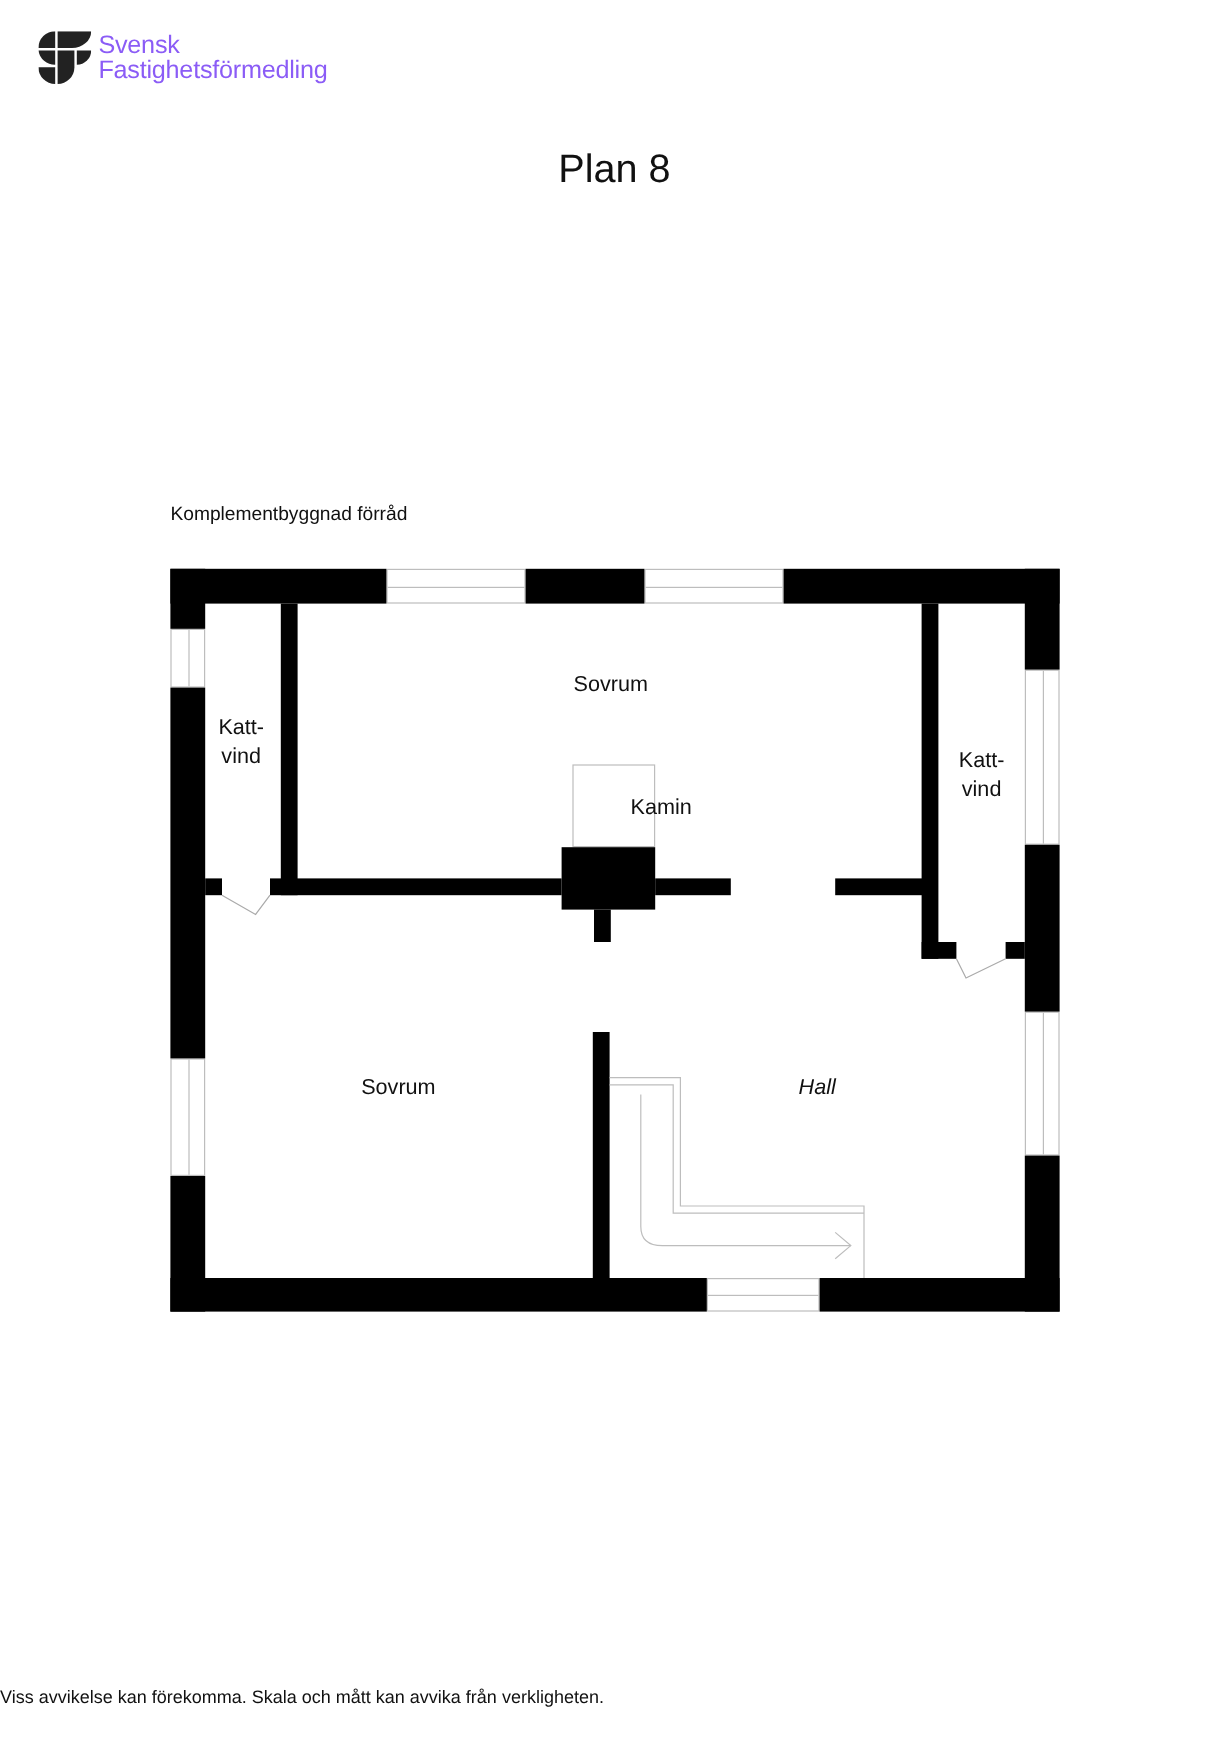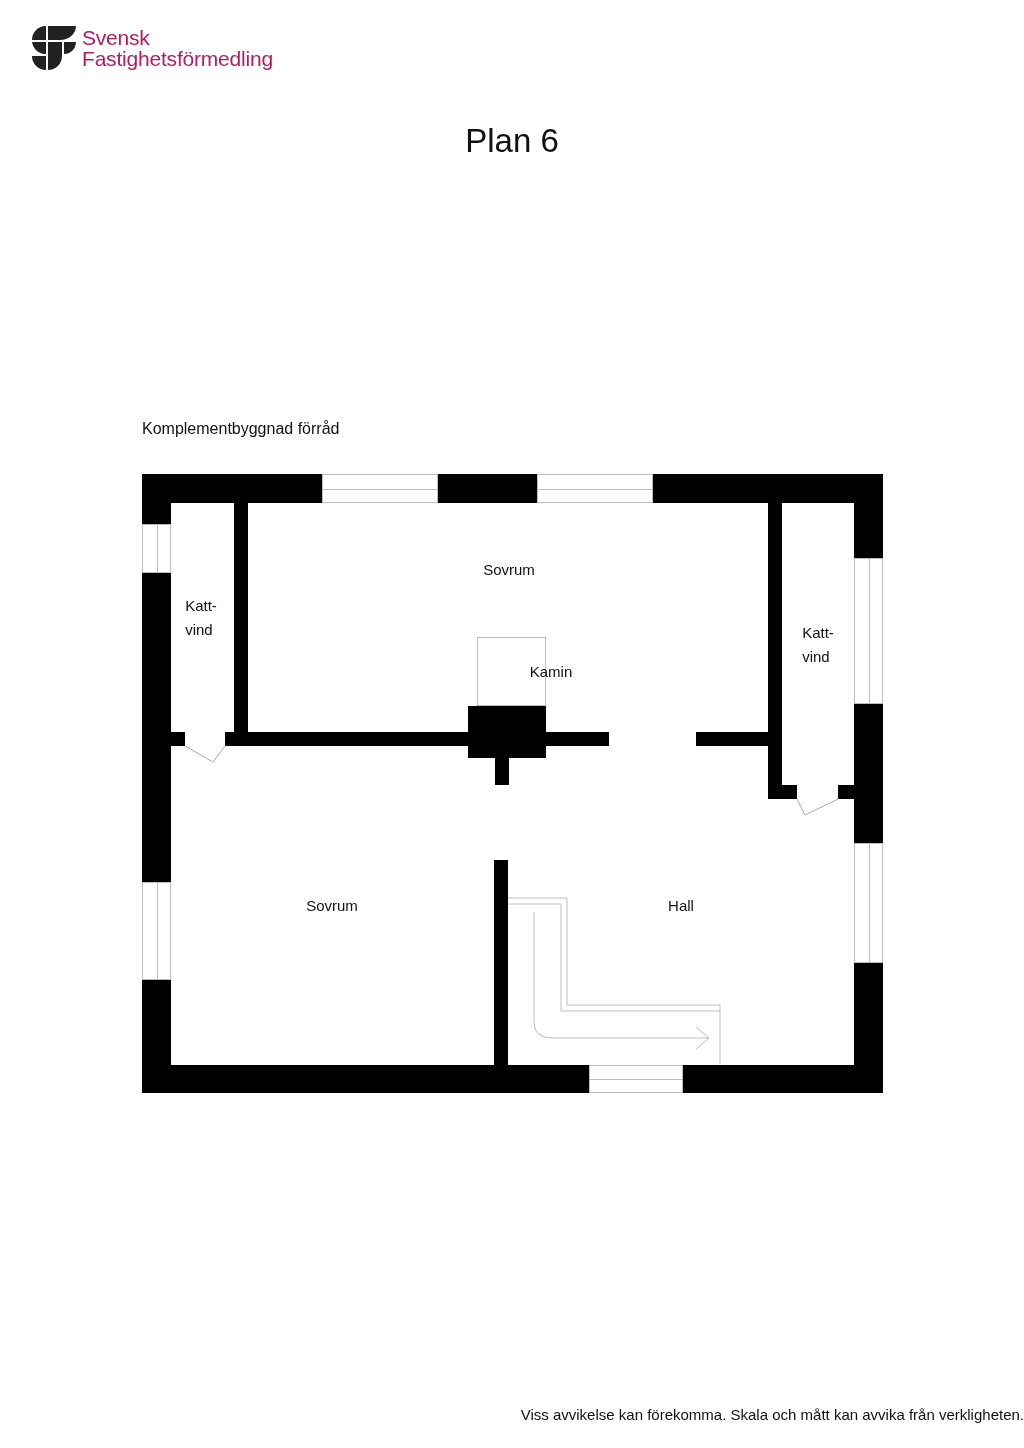--- a/index.html
+++ b/index.html
@@ -1,30 +1,30 @@
 <!DOCTYPE html>
 <html><head>
 <meta charset="utf-8">
 <style>
   html, body { margin: 0; padding: 0; background: #ffffff; }
   body { width: 1024px; height: 1448px; position: relative; overflow: hidden;
          font-family: "Liberation Sans", "DejaVu Sans", sans-serif; color: #111; }
   .logo { position: absolute; left: 32px; top: 26px; display: flex; align-items: center; }
   .logo-mark { width: 44px; height: 44px; position: relative; }
-  .logo-text { margin-left: 6px; line-height: 21px; font-size: 21px; color: #be185d; letter-spacing: -0.2px; }
+  .logo-text { margin-left: 6px; line-height: 21px; font-size: 21px; color: #8b5cf6; letter-spacing: -0.2px; }
   .title { position: absolute; left: 0; width: 1024px; top: 122px; text-align: center; font-size: 33px; color: #111; }
   .subtitle { position: absolute; left: 142px; top: 420px; font-size: 16px; color: #111; }
   .plan { position: absolute; left: 0; top: 0; width: 1024px; height: 1448px; }
   .wall { position: absolute; background: #000; }
   .win { position: absolute; background: #fff; box-sizing: border-box; border: 1px solid #bdbdbd; }
   .win.h::after { content: ""; position: absolute; left: 0; right: 0; top: 50%; border-top: 1px solid #bdbdbd; }
   .win.v::after { content: ""; position: absolute; top: 0; bottom: 0; left: 50%; border-left: 1px solid #bdbdbd; }
-  .room-label { position: absolute; font-size: 15px; color: #111; text-align: left; line-height: 24px; transform: translate(-50%, -50%); white-space: nowrap; }
+  .room-label { position: absolute; font-size: 18px; color: #111; text-align: center; line-height: 24px; transform: translate(-50%, -50%); white-space: nowrap; }
   .kamin-box { position: absolute; border: 1px solid #bdbdbd; box-sizing: border-box; background: #fff; }
-  .footer { position: absolute; left: 0; width: 1024px; top: 1406px; text-align: right; font-size: 15px; color: #111; }
+  .footer { position: absolute; left: 0; width: 1024px; top: 1406px; text-align: left; font-size: 15px; color: #111; }
   svg.overlay { position: absolute; left: 0; top: 0; }
 </style>
 </head>
 <body>
 
 <div class="logo">
   <div class="logo-mark">
     <svg width="44" height="44" viewBox="0 0 44 44">
       <path d="M0 14 A14 14 0 0 1 14 0 L14 14 Z" fill="#222"></path>
       <path d="M16 0 L44 0 A 16 14 0 0 1 28 14 L16 14 Z" fill="#222"></path>
@@ -33,21 +33,21 @@
       <path d="M32 16 L44 16 A12 12 0 0 1 32 28 Z" fill="#222"></path>
       <path d="M0 30 L14 30 L14 44 A14 14 0 0 1 0 30 Z" fill="#222"></path>
     </svg>
   </div>
   <div class="logo-text">
     <div>Svensk</div>
     <div>Fastighetsförmedling</div>
   </div>
 </div>
 
-<div class="title">Plan 6</div>
+<div class="title">Plan 8</div>
 <div class="subtitle">Komplementbyggnad förråd</div>
 
 <div class="plan" id="plan">
     <div class="win h" style="left: 322px; top: 474px; width: 116px; height: 29px;"></div>
     <div class="win h" style="left: 537px; top: 474px; width: 116px; height: 29px;"></div>
     <div class="win v" style="left: 142px; top: 524px; width: 29px; height: 49px;"></div>
     <div class="win v" style="left: 142px; top: 882px; width: 29px; height: 98px;"></div>
     <div class="win v" style="left: 854px; top: 558px; width: 29px; height: 146px;"></div>
     <div class="win v" style="left: 854px; top: 843px; width: 29px; height: 120px;"></div>
     <div class="win h" style="left: 589px; top: 1065px; width: 94px; height: 28px;"></div>
@@ -105,18 +105,18 @@
     <div class="room-label" style="left: 818px; top: 645px;">
       <div>Katt-</div>
       <div>vind</div>
     </div>
     <div class="room-label" style="left: 511px; top: 672px; margin-left: 40px;">
       <div>Kamin</div>
     </div>
     <div class="room-label" style="left: 332px; top: 906px;">
       <div>Sovrum</div>
     </div>
-    <div class="room-label" style="left: 681px; top: 906px;">
+    <div class="room-label" style="left: 681px; top: 906px; font-style: italic;">
       <div>Hall</div>
     </div>
   </div>
 
 <div class="footer">Viss avvikelse kan förekomma. Skala och mått kan avvika från verkligheten.</div>
 
 </body></html>

